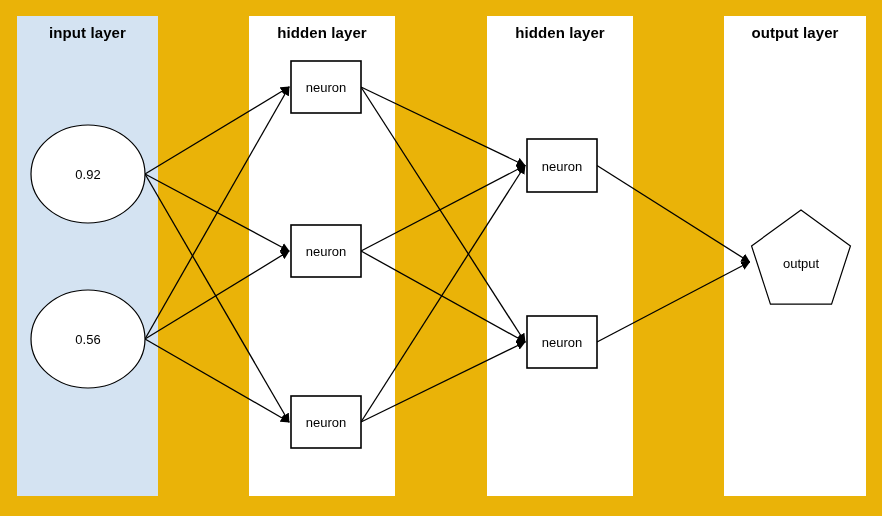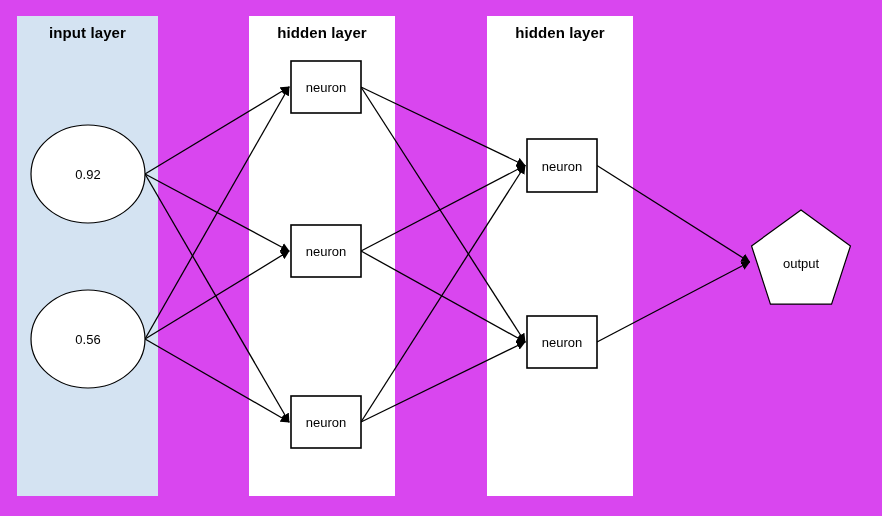--- a/index.html
+++ b/index.html
@@ -1,37 +1,40 @@
 <!DOCTYPE html>
 <html><head>
 <meta charset="utf-8">
 <style>
   html,body{margin:0;padding:0;background:#000;}
   body{width:882px;height:516px;overflow:hidden;
        font-family:"Liberation Sans",sans-serif;}
-  #stage{position:relative;width:882px;height:516px;background:#d946ef;}
+  #stage{position:relative;width:882px;height:516px;background:#eab308;}
   svg.layer-svg{position:absolute;left:0;top:0;width:882px;height:516px;}
   .panel{position:absolute;box-sizing:border-box;}
   .panel-title{position:absolute;width:100%;text-align:center;
                font-weight:bold;font-size:15px;color:#000;letter-spacing:.1px;}
   .node-label{font-size:13px;fill:#000;}
 </style>
 </head>
 <body>
 
 <div id="stage">
 
   <div class="panel" id="panel-0" style="left: 17px; top: 16px; width: 141px; height: 480px; background: rgb(212, 227, 242);">
     <div class="panel-title" style="top: 8px;">input layer</div>
   </div>
   <div class="panel" id="panel-1" style="left: 249px; top: 16px; width: 146px; height: 480px; background: rgb(255, 255, 255);">
     <div class="panel-title" style="top: 8px;">hidden layer</div>
   </div>
   <div class="panel" id="panel-2" style="left: 487px; top: 16px; width: 146px; height: 480px; background: rgb(255, 255, 255);">
     <div class="panel-title" style="top: 8px;">hidden layer</div>
+  </div>
+  <div class="panel" id="panel-3" style="left: 724px; top: 16px; width: 142px; height: 480px; background: rgb(255, 255, 255);">
+    <div class="panel-title" style="top: 8px;">output layer</div>
   </div>
 
   <svg class="layer-svg" viewBox="0 0 882 516" id="edge-svg">
     <defs>
       <marker id="arrow" viewBox="0 0 10 10" refX="9" refY="5" markerWidth="7" markerHeight="7" orient="auto-start-reverse">
         <path d="M 0 0 L 10 5 L 0 10 z" fill="#000"></path>
       </marker>
     </defs>
     <g id="edge-group">
         <line x1="145" y1="174" x2="289" y2="87" stroke="#000000" stroke-width="1.3" marker-end="url(#arrow)"></line>

